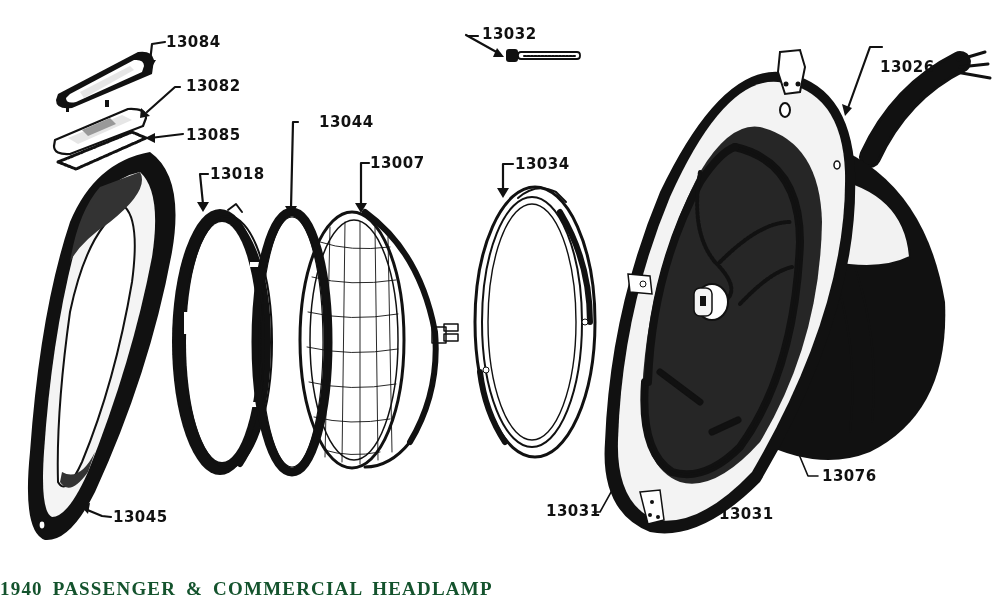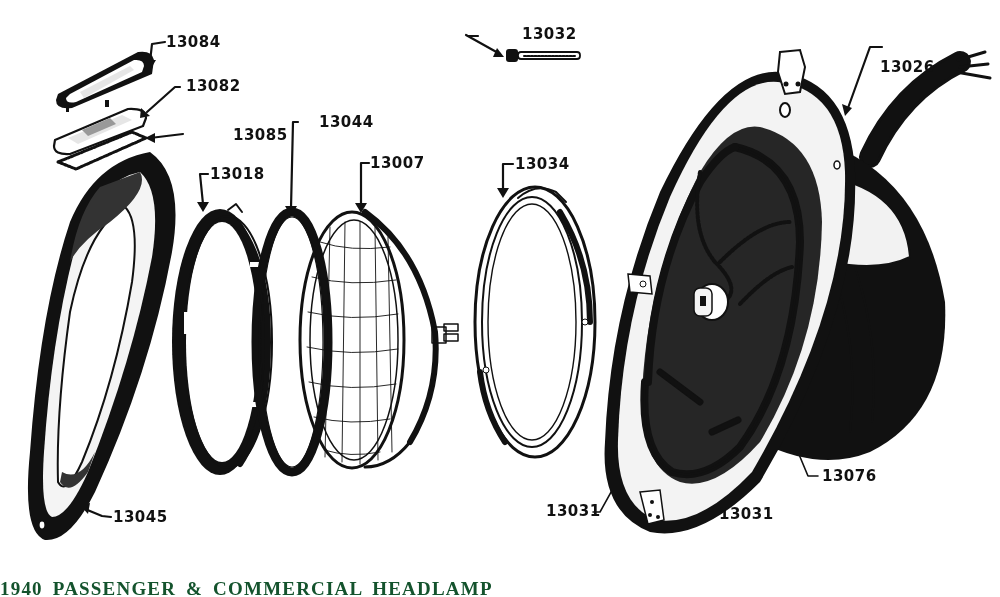--- a/index.html
+++ b/index.html
@@ -212,25 +212,25 @@
 
       <path d="M640 480 L660 478 L664 508 L648 512 Z" fill="#fff" stroke="#111" stroke-width="1.5"></path>
       <circle cx="652" cy="490" r="2" fill="#111"></circle>
         <circle cx="650" cy="503" r="2" fill="#111"></circle>
         <circle cx="658" cy="505" r="2" fill="#111"></circle>
     </g>
   </svg>
 
   <span class="part-label" style="left:166px;top:23px;">13084</span>
   <span class="part-label" style="left:186px;top:67px;">13082</span>
-  <span class="part-label" style="left:186px;top:116px;margin-left:47px;">13085</span>
+  <span class="part-label" style="left:186px;top:116px;">13085</span>
   <span class="part-label" style="left:210px;top:155px;">13018</span>
   <span class="part-label" style="left:298px;top:103px;margin-left:21px;">13044</span>
   <span class="part-label" style="left:370px;top:144px;">13007</span>
-  <span class="part-label" style="left:482px;top:15px;margin-left:40px;">13032</span>
+  <span class="part-label" style="left:482px;top:15px;">13032</span>
   <span class="part-label" style="left:515px;top:145px;">13034</span>
   <span class="part-label" style="left:880px;top:28px;margin-top:20px;">13026</span>
   <span class="part-label" style="left:113px;top:498px;">13045</span>
   <span class="part-label" style="left:822px;top:457px;">13076</span>
   <span class="part-label" style="left:546px;top:492px;">13031</span>
   <span class="part-label" style="left:719px;top:495px;">13031</span>
 
   <div class="caption">1940 PASSENGER &amp; COMMERCIAL HEADLAMP</div>
 </div>
 

